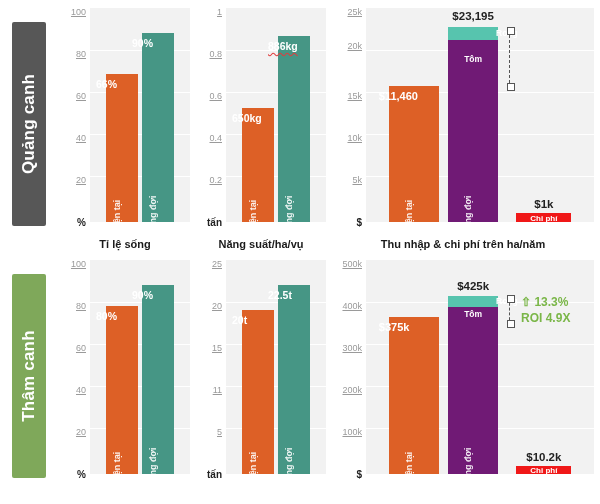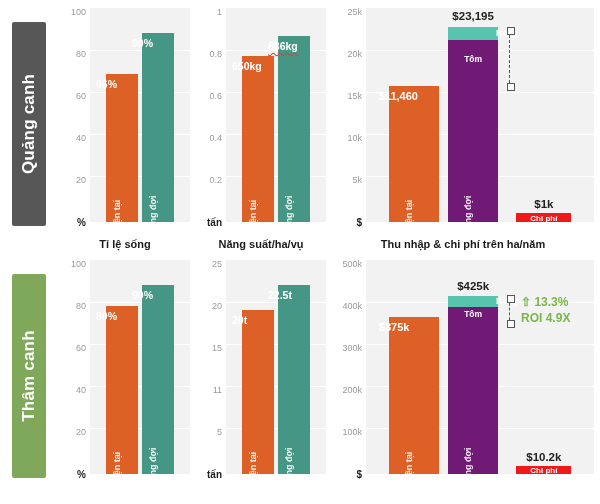--- a/index.html
+++ b/index.html
@@ -76,20 +76,21 @@
   }
   .panel-2 .axis { width: 34px; }
 
   .tick {
     position: absolute;
     right: 4px;
     transform: translateY(-50%);
     font-size: 9px;
     color: #9a9a9a;
     white-space: nowrap;
+    text-decoration: underline;
   }
   .unit {
     position: absolute;
     right: 4px;
     bottom: -6px;
     font-size: 10px;
     font-weight: 700;
     color: #222;
   }
 
@@ -280,38 +281,38 @@
           <span class="tick" style="top:130px">0.4</span>
           <span class="tick" style="top:172px">0.2</span>
           <span class="unit">tấn</span>
         </div>
         <div class="plot">
           <div class="gridline" style="top:42px"></div>
           <div class="gridline" style="top:84px"></div>
           <div class="gridline" style="top:126px"></div>
           <div class="gridline" style="top:168px"></div>
 
-          <div class="bar orange" style="left:16%;width:32%;height:166px">
+          <div class="bar orange" style="left:16%;width:32%;height:114px">
             <span class="bar-value" style="top:4px">650kg</span>
             <span class="bar-name">Hiện tại</span>
           </div>
           <div class="bar teal" style="left:52%;width:32%;height:186px">
             <span class="bar-value spell" style="top:4px">886kg</span>
             <span class="bar-name">Mong đợi</span>
           </div>
         </div>
       </div>
       <div class="chart-title">Năng suất/ha/vụ</div>
     </div>
 
     <div class="panel panel-2">
       <div class="plot-wrap">
         <div class="axis">
           <span class="tick" style="top:4px">25k</span>
-          <span class="tick" style="top:46px">20k</span>
+          <span class="tick" style="top:38px">20k</span>
           <span class="tick" style="top:88px">15k</span>
           <span class="tick" style="top:130px">10k</span>
           <span class="tick" style="top:172px">5k</span>
           <span class="unit">$</span>
         </div>
         <div class="plot">
           <div class="gridline" style="top:42px"></div>
           <div class="gridline" style="top:84px"></div>
           <div class="gridline" style="top:126px"></div>
           <div class="gridline" style="top:168px"></div>

